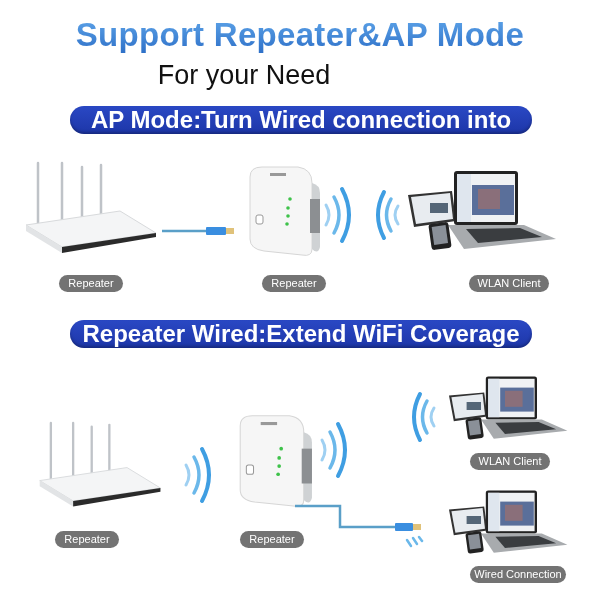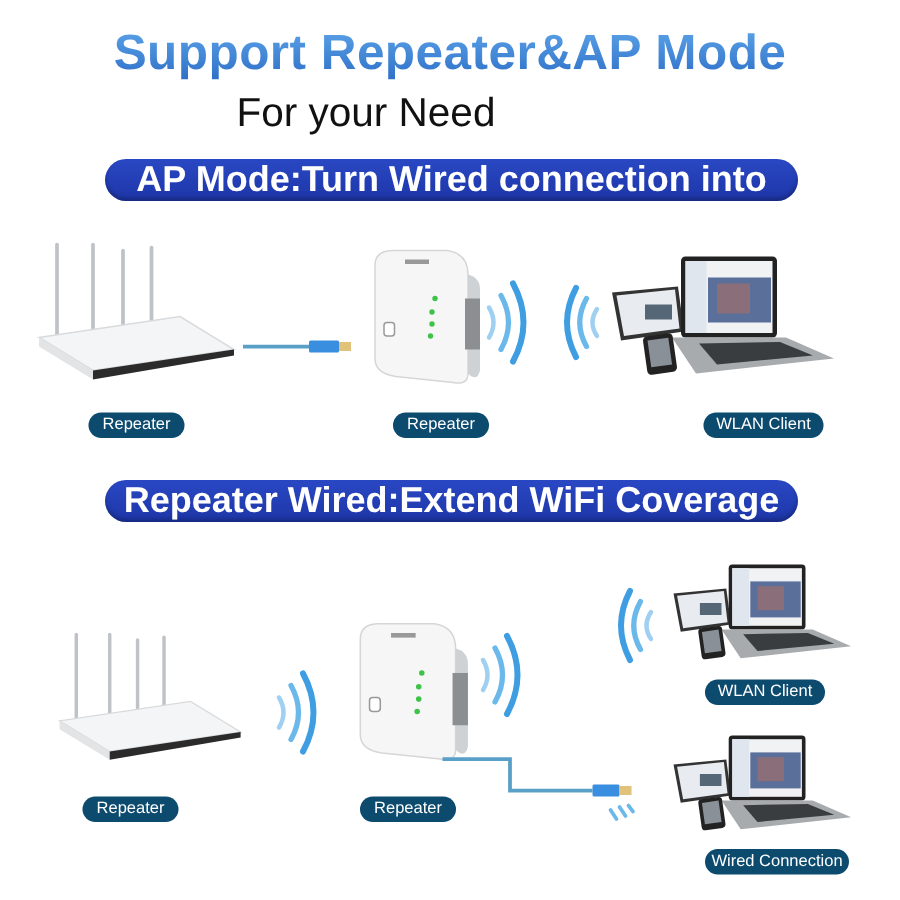--- a/index.html
+++ b/index.html
@@ -13,21 +13,21 @@
       -webkit-background-clip: text; background-clip: text; -webkit-text-fill-color: transparent;
       letter-spacing: 0.3px;
     }
     .subtitle { left: 0; width: 488px; top: 60px; text-align: center; font-size: 27px; color: #111; }
     .banner {
       height: 28px; border-radius: 14px; background: linear-gradient(180deg, #2a48c4 0%, #1d36a8 100%);
       color: #fff; font-weight: bold; font-size: 24px; text-align: center; line-height: 28px;
       box-shadow: inset 0 -2px 3px rgba(0,0,0,0.25);
     }
     .pill {
-      height: 17px; border-radius: 9px; background: #0c4a6e; color: #fff; font-size: 11px;
+      height: 17px; border-radius: 9px; background: #737373; color: #fff; font-size: 11px;
       line-height: 17px; text-align: center;
     }
     svg { position: absolute; overflow: visible; }
   </style>
 </head>
 <body>
 
 <div class="abs title">Support Repeater&amp;AP Mode</div>
 <div class="abs subtitle">For your Need</div>
 

